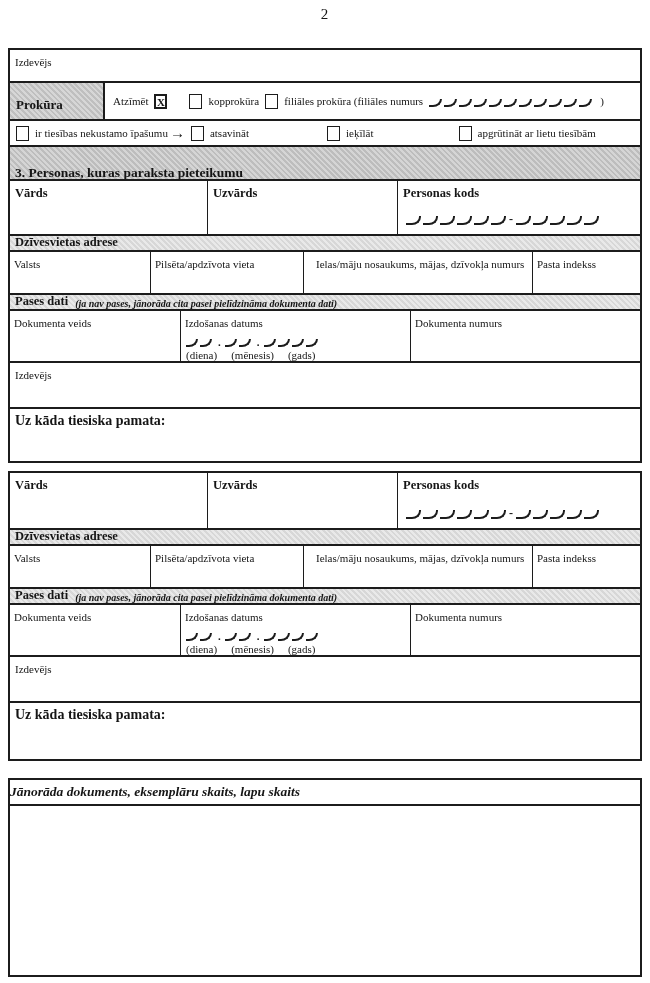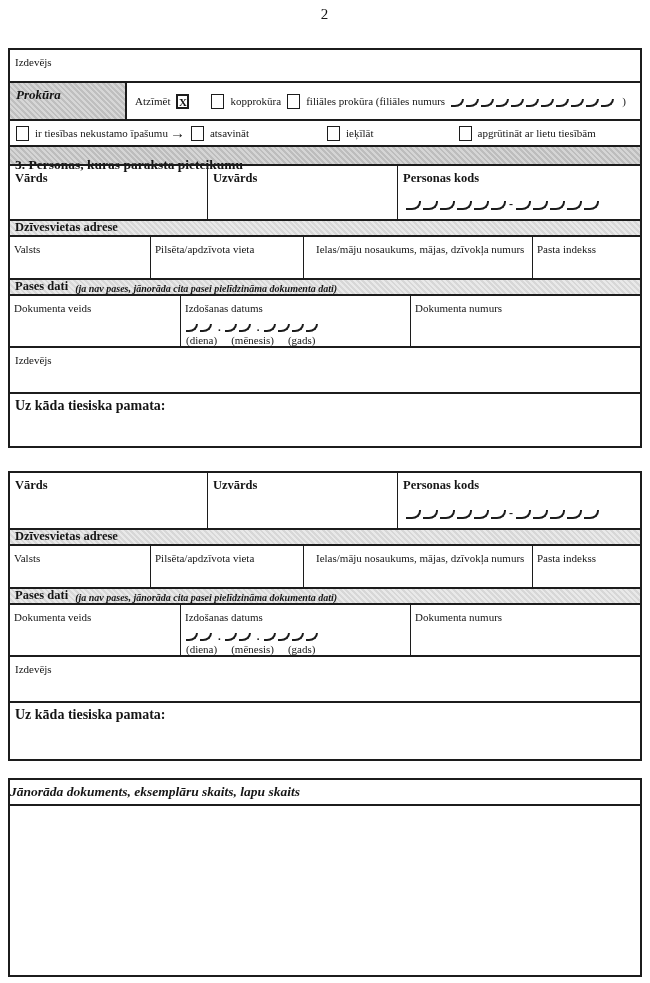--- a/index.html
+++ b/index.html
@@ -25,42 +25,42 @@
   .cell { border-left:1px solid #1c1c1c; position:relative; padding:2px 4px; }
   .cell:first-child { border-left:none; }
 
   .field-label { font-size:11px; line-height:13px; }
   .field-label-bold { font-size:12.5px; font-weight:bold; line-height:15px; }
 
   
   .r-izdevejs   { height:31px; padding:2px 5px; }
   .r-prokura    { height:38px; display:flex; }
   .r-rights     { height:26px; display:flex; align-items:center; font-size:11px; padding:0 6px; }
-  .r-sec3       { height:19px; background:#c7c7c7; background-image:repeating-linear-gradient(45deg,rgba(255,255,255,.25) 0 2px,rgba(0,0,0,.05) 2px 4px); padding:8px 5px; }
+  .r-sec3       { height:19px; background:#c7c7c7; background-image:repeating-linear-gradient(45deg,rgba(255,255,255,.25) 0 2px,rgba(0,0,0,.05) 2px 4px); padding:16px 5px; }
   .r-sec3 .sec-title { font-size:13.5px; font-weight:bold; }
   .r-person     { height:55px; }
   .r-person .cell { padding:2px 5px; }
   .r-subhead    { height:16px; background:#e0e0e0; background-image:repeating-linear-gradient(45deg,rgba(255,255,255,.3) 0 2px,rgba(0,0,0,.04) 2px 4px); padding:0 5px; display:flex; align-items:flex-end; gap:7px; }
   .r-subhead .sub-title { font-size:12.5px; font-weight:bold; }
   .r-subhead .sub-note  { font-size:10px; font-style:italic; font-weight:bold; }
   .r-addr       { height:43px; }
   .r-pases      { height:52px; }
   .r-izd2       { height:46px; padding:2px 5px; }
   .r-uzkada     { height:54px; padding:2px 5px; }
   .t2 .r-uzkada { height:58px; }
 
   
   .c-vards { width:197px; } .c-uzvards { width:190px; } .c-kods { flex:1; }
   .c-valsts { width:140px; } .c-pilseta { width:153px; } .c-ielas { width:229px;padding-left:12px; } .c-pasta { flex:1; }
   .c-dokveids { width:170px; } .c-datums { width:230px; } .c-doknum { flex:1; }
 
   
   .prokura-cell {
-    width:117px; border-right:2px solid #1c1c1c; padding:2px 6px;
-    background:#c9c9c9; background-image:repeating-linear-gradient(45deg,rgba(255,255,255,.25) 0 2px,rgba(0,0,0,.05) 2px 4px);font-style:italic;
+    width:95px; border-right:2px solid #1c1c1c; padding:12px 6px;
+    background:#c9c9c9; background-image:repeating-linear-gradient(45deg,rgba(255,255,255,.25) 0 2px,rgba(0,0,0,.05) 2px 4px);
   }
   .prokura-cell .sub-title { font-size:13px; font-weight:bold; }
   .prokura-main { flex:1; display:flex; align-items:center; font-size:11px; padding:0 8px; gap:6px; white-space:nowrap; }
 
   
   .checkbox {
     display:inline-block; width:13px; height:15px;
     border:1.6px solid #1c1c1c; background:#fff;
     font-size:11px; font-weight:bold; line-height:13px; text-align:center;
     vertical-align:middle; flex:none;

